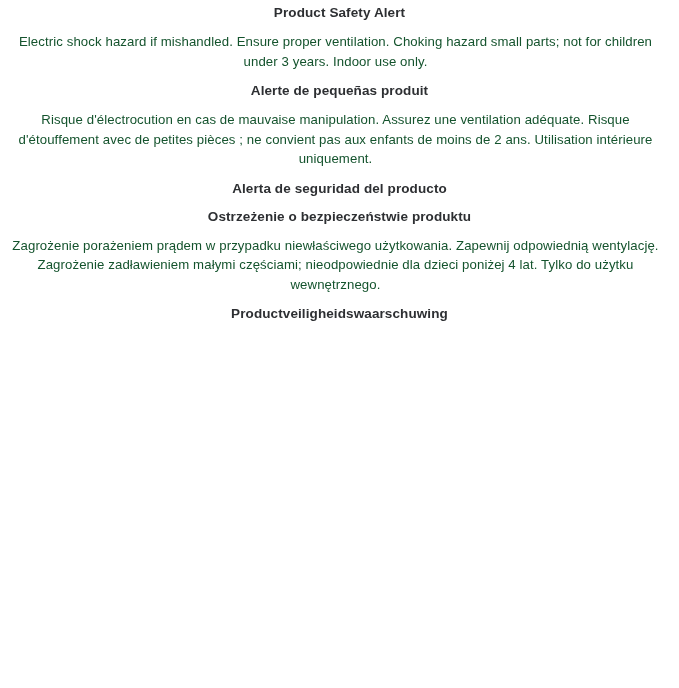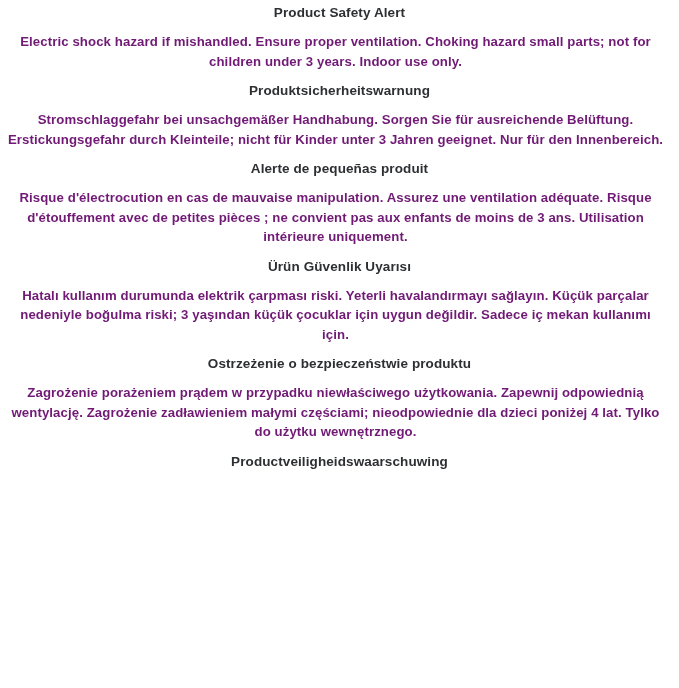--- a/index.html
+++ b/index.html
@@ -20,58 +20,51 @@
   .section h2 {
     font-size: 13.5px;
     font-weight: 700;
     color: #2d2f32;
     line-height: 17px;
     margin: 0 0 11px 0;
     letter-spacing: 0.1px;
   }
   .section p {
     font-size: 13.2px;
-    font-weight: 700;
-    color: #701a75;
+    font-weight: 400;
+    color: #14532d;
     line-height: 19.5px;
     margin: 0 8px 11px 0;
     letter-spacing: 0.1px;
   }
 </style>
 </head>
 <body>
 
 <div class="doc">
 
   <div class="section">
     <h2>Product Safety Alert</h2>
     <p>Electric shock hazard if mishandled. Ensure proper ventilation. Choking hazard small parts; not for children under 3 years. Indoor use only.</p>
   </div>
 
+
   <div class="section">
-    <h2>Produktsicherheitswarnung</h2>
-    <p>Stromschlaggefahr bei unsachgemäßer Handhabung. Sorgen Sie für ausreichende Belüftung. Erstickungsgefahr durch Kleinteile; nicht für Kinder unter 3 Jahren geeignet. Nur für den Innenbereich.</p>
+    <h2>Alerte de pequeñas produit</h2>
+    <p>Risque d'électrocution en cas de mauvaise manipulation. Assurez une ventilation adéquate. Risque d'étouffement avec de petites pièces ; ne convient pas aux enfants de moins de 2 ans. Utilisation intérieure uniquement.</p>
   </div>
 
   <div class="section">
-    <h2>Alerte de pequeñas produit</h2>
-    <p>Risque d'électrocution en cas de mauvaise manipulation. Assurez une ventilation adéquate. Risque d'étouffement avec de petites pièces ; ne convient pas aux enfants de moins de 3 ans. Utilisation intérieure uniquement.</p>
-  </div>
-
-  <div class="section">
+    <h2>Alerta de seguridad del producto</h2>
   </div>
 
   <div class="section">
   </div>
 
 
-  <div class="section">
-    <h2>Ürün Güvenlik Uyarısı</h2>
-    <p>Hatalı kullanım durumunda elektrik çarpması riski. Yeterli havalandırmayı sağlayın. Küçük parçalar nedeniyle boğulma riski; 3 yaşından küçük çocuklar için uygun değildir. Sadece iç mekan kullanımı için.</p>
-  </div>
 
   <div class="section">
     <h2>Ostrzeżenie o bezpieczeństwie produktu</h2>
     <p>Zagrożenie porażeniem prądem w przypadku niewłaściwego użytkowania. Zapewnij odpowiednią wentylację. Zagrożenie zadławieniem małymi częściami; nieodpowiednie dla dzieci poniżej 4 lat. Tylko do użytku wewnętrznego.</p>
   </div>
 
   <div class="section">
     <h2>Productveiligheidswaarschuwing</h2>
 
   </div>

